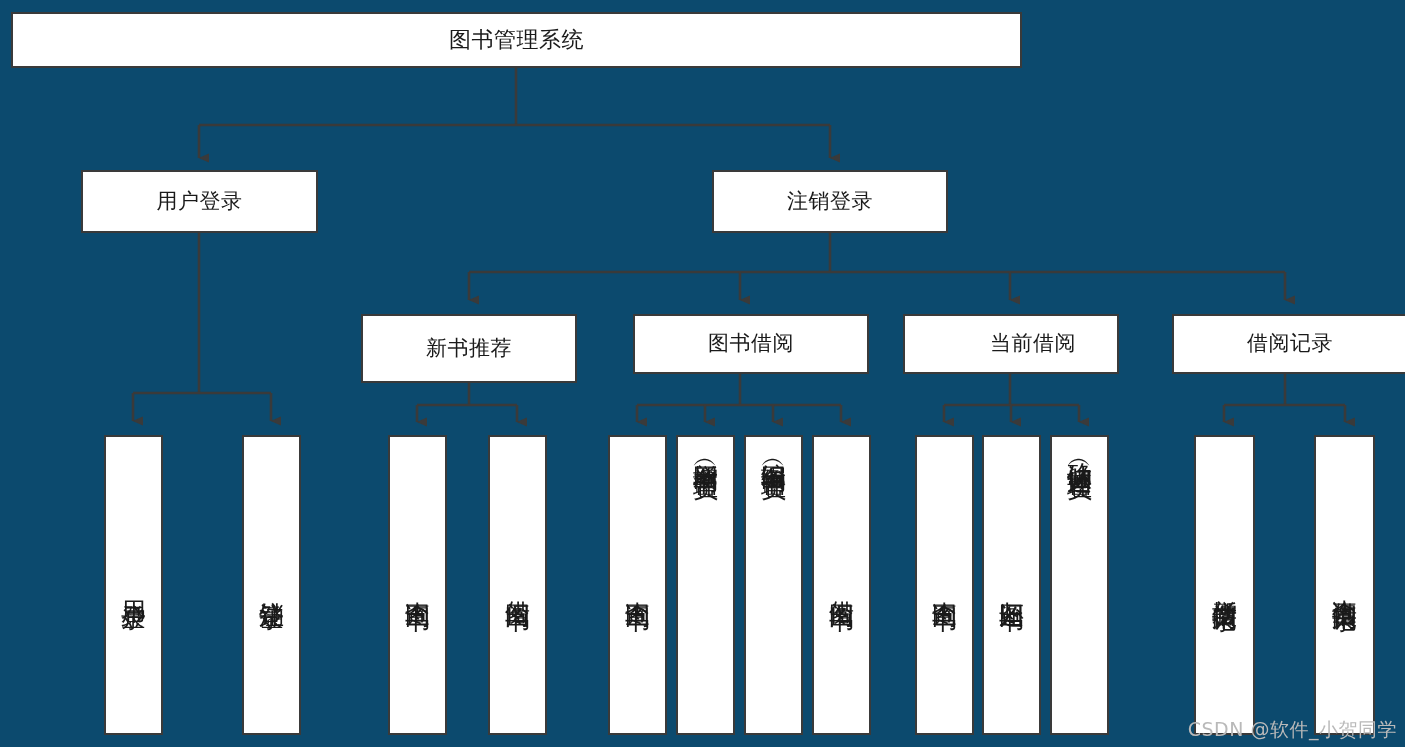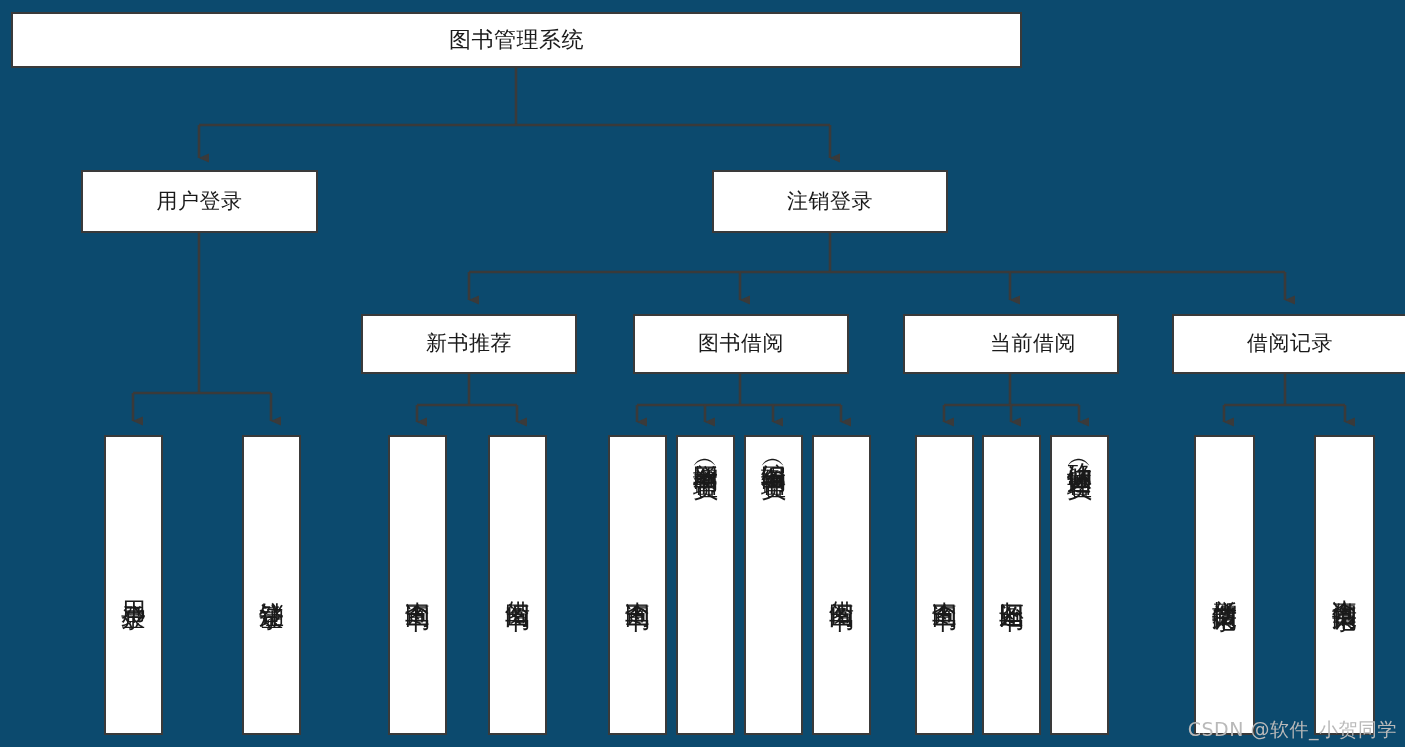--- a/index.html
+++ b/index.html
@@ -143,24 +143,24 @@
     <span class="label">图书管理系统</span>
   </div>
 
   <div class="node horiz" style="left:81px; top:170px; width:237px; height:63px;">
     <span class="label">用户登录</span>
   </div>
   <div class="node horiz" style="left:712px; top:170px; width:236px; height:63px;">
     <span class="label">注销登录</span>
   </div>
 
-  <div class="node horiz" style="left:361px; top:314px; width:216px; height:60px;">
+  <div class="node horiz" style="left:361px; top:314px; width:216px; height:69px;">
     <span class="label">新书推荐</span>
   </div>
-  <div class="node horiz" style="left:633px; top:314px; width:216px; height:60px;">
+  <div class="node horiz" style="left:633px; top:314px; width:236px; height:60px;">
     <span class="label">图书借阅</span>
   </div>
   <div class="node horiz" style="left:903px; top:314px; width:216px; height:60px;padding-left:44px;">
     <span class="label">当前借阅</span>
   </div>
   <div class="node horiz" style="left:1172px; top:314px; width:236px; height:60px;">
     <span class="label">借阅记录</span>
   </div>
 
   <div class="node leaf center" style="left:104px; top:435px; width:59px; height:300px;">

